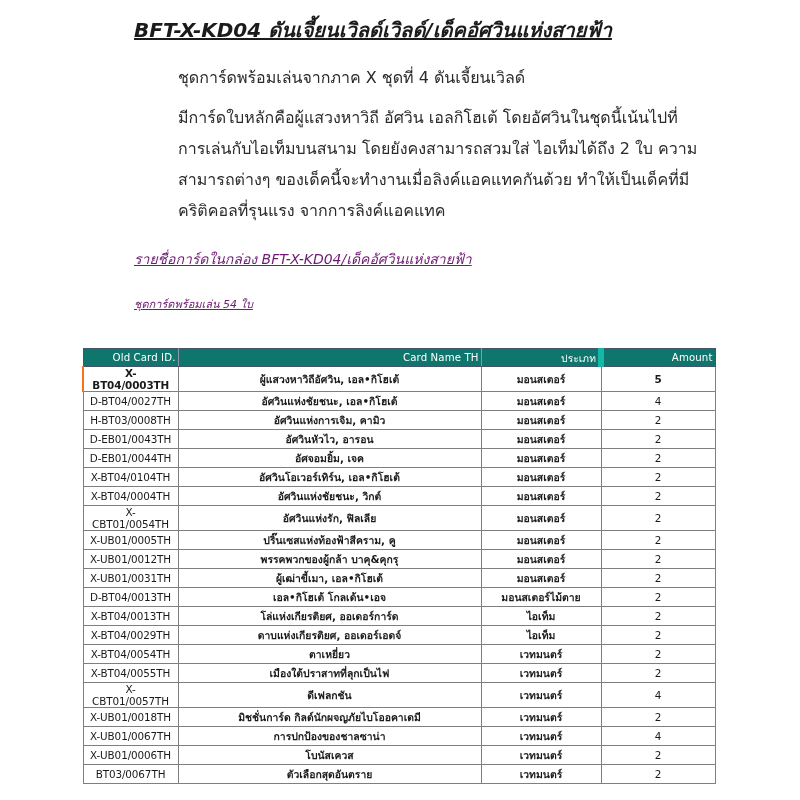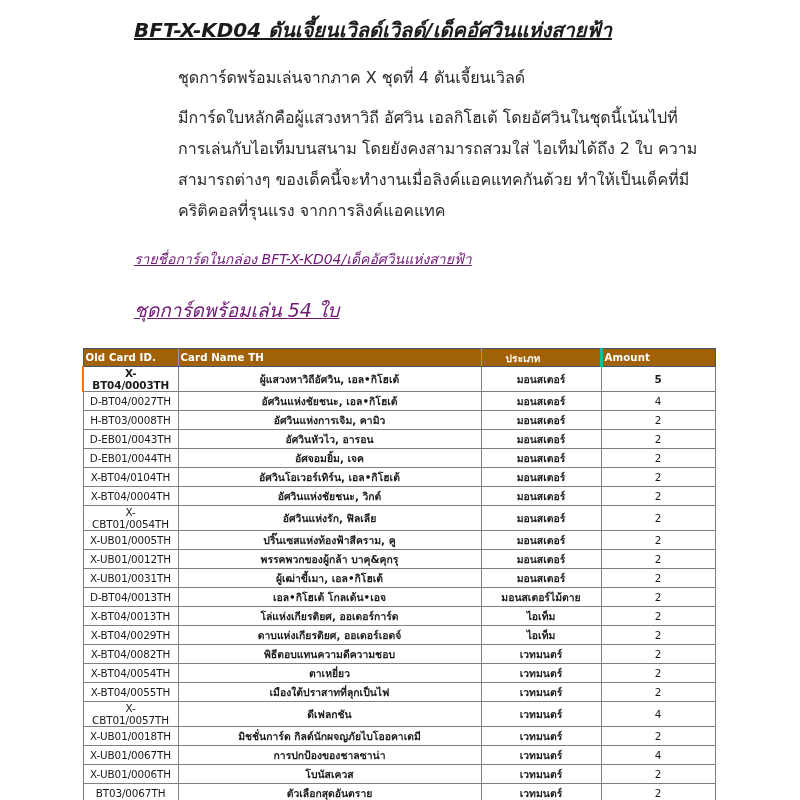--- a/index.html
+++ b/index.html
@@ -56,21 +56,21 @@
     white-space: nowrap;
   }
   .bh-1 {
     left: 134px;
     top: 248px;
     font-size: 14px;
   }
   .bh-2 {
     left: 134px;
     top: 295px;
-    font-size: 19px;
+    font-size: 11px;
   }
 
   
   .card-table-wrap {
     position: absolute;
     left: 82px;
     top: 348px;
     width: 632px;
   }
 
@@ -79,41 +79,41 @@
     width: 632px;
     table-layout: fixed;
   }
 
   table.card-table col.c-id    { width: 95px; }
   table.card-table col.c-name  { width: 303px; }
   table.card-table col.c-type  { width: 120px; }
   table.card-table col.c-amt   { width: 114px; }
 
   table.card-table thead th {
-    background: #a16207;
+    background: #0f766e;
     color: #ffffff;
     font-size: 10.2px;
-    font-weight: bold;
+    font-weight: normal;
     height: 17px;
     padding: 0 2px;
-    text-align: left;
+    text-align: right;
     border: 1px solid #44546a;
     vertical-align: middle;
     letter-spacing: .1px;
   }
   table.card-table thead th.th-id {
     border-right: 1px solid #8b96a6;
   }
   table.card-table thead th.th-name {
     border-left: 1px solid #8b96a6;
     border-right: 1px solid #8b96a6;
   }
   table.card-table thead th.th-type {
     border-left: 1px solid #8b96a6;
-    border-right: 3px solid #14b8a6;
+    border-right: 6px solid #14b8a6;
     padding-left: 24px;
   }
   table.card-table thead th.th-amt {
     border-left: 1px solid #8b96a6;
   }
 
   table.card-table tbody td {
     font-size: 10.4px;
     height: 18px;
     padding: 0 4px;
@@ -265,26 +265,20 @@
             <td class="cell-type">ไอเท็ม</td>
             <td class="cell-amt">2</td>
           </tr>
           <tr class="row-plain">
             <td class="cell-id">X-BT04/0029TH</td>
             <td class="cell-name">ดาบแห่งเกียรติยศ, ออเดอร์เอดจ์</td>
             <td class="cell-type">ไอเท็ม</td>
             <td class="cell-amt">2</td>
           </tr>
           <tr class="row-plain">
-            <td class="cell-id">X-BT04/0082TH</td>
-            <td class="cell-name">พิธีตอบแทนความดีความชอบ</td>
-            <td class="cell-type">เวทมนตร์</td>
-            <td class="cell-amt">2</td>
-          </tr>
-          <tr class="row-plain">
             <td class="cell-id">X-BT04/0054TH</td>
             <td class="cell-name">ตาเหยี่ยว</td>
             <td class="cell-type">เวทมนตร์</td>
             <td class="cell-amt">2</td>
           </tr>
           <tr class="row-plain">
             <td class="cell-id">X-BT04/0055TH</td>
             <td class="cell-name">เมืองใต้ปราสาทที่ลุกเป็นไฟ</td>
             <td class="cell-type">เวทมนตร์</td>
             <td class="cell-amt">2</td>

